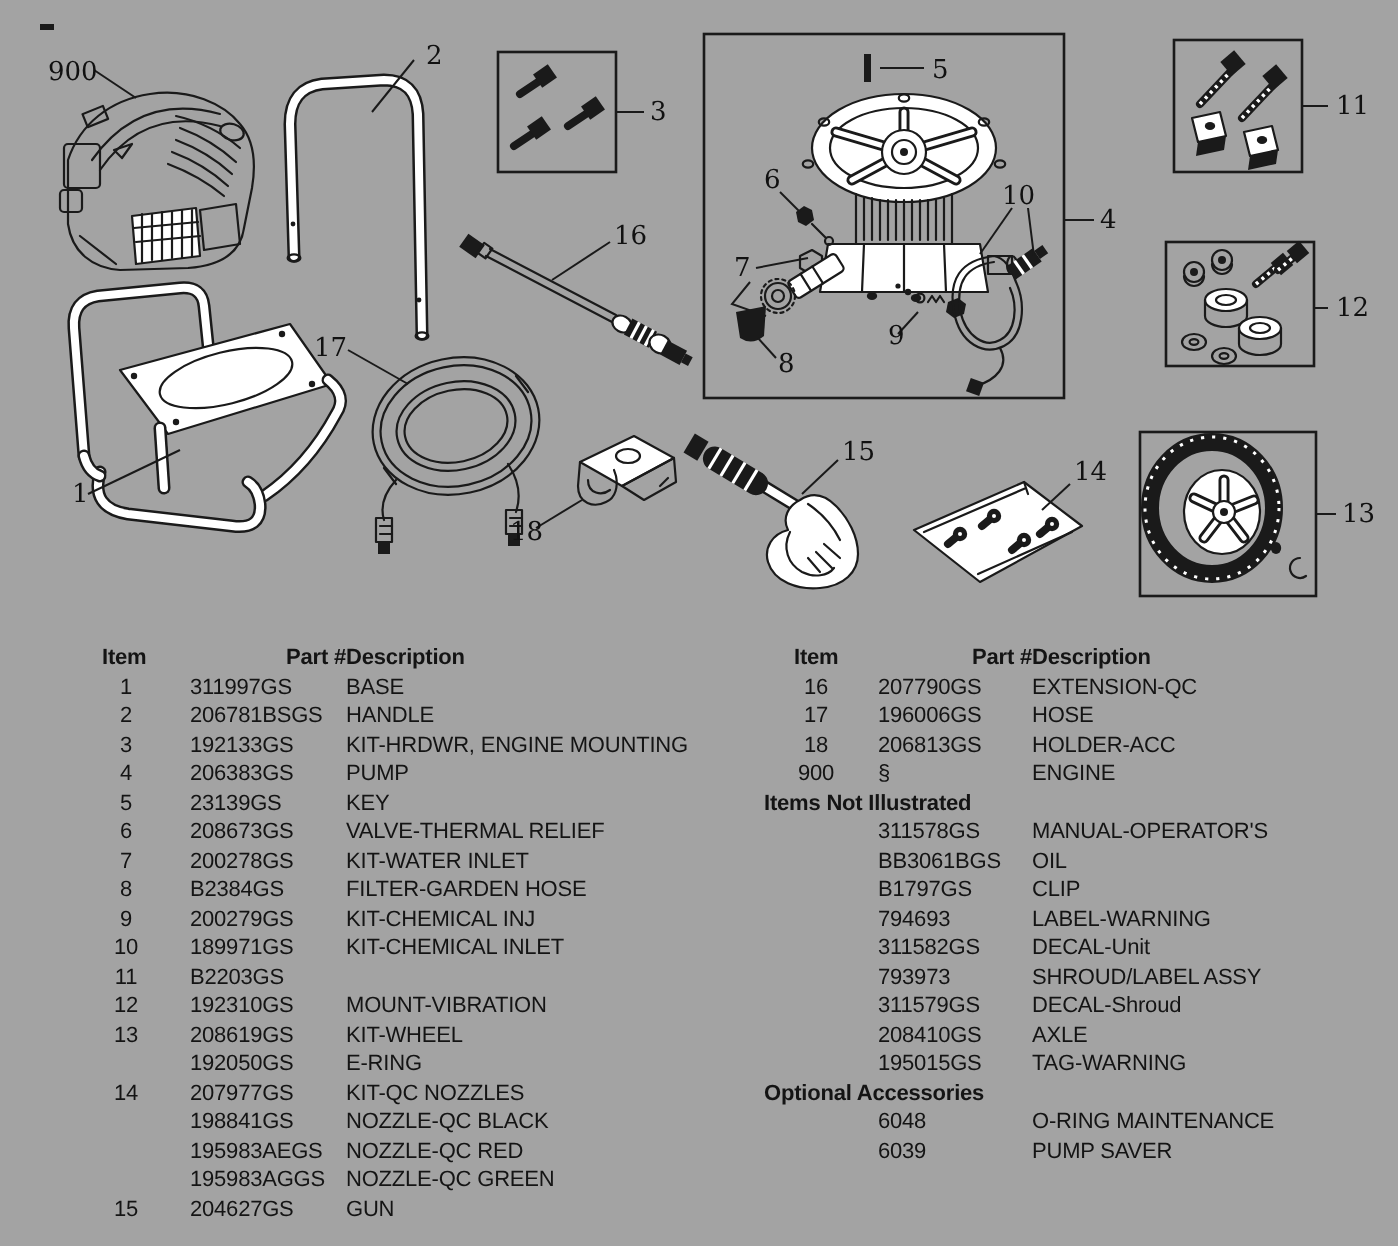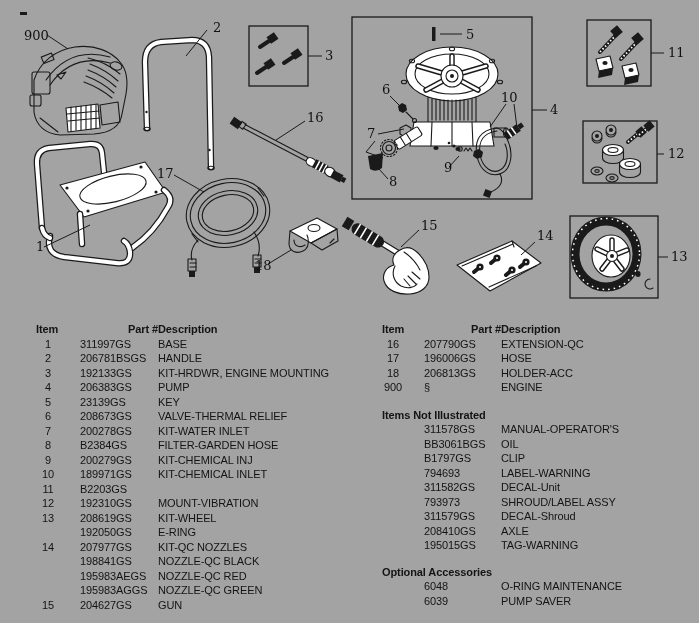--- a/index.html
+++ b/index.html
@@ -17,24 +17,24 @@
   .thr-o{stroke:#1a1a1a;stroke-width:4;fill:none;stroke-linecap:round;}
   .thr-i{stroke:#fff;stroke-width:1.8;fill:none;stroke-dasharray:1.5 2.2;}
   .spoke-o{stroke:#1a1a1a;stroke-width:5.5;fill:none;stroke-linecap:round;}
   .spoke-i{stroke:#fff;stroke-width:2.6;fill:none;stroke-linecap:round;}
   .tire{fill:none;stroke:#1a1a1a;stroke-width:9;}
   .tread{fill:none;stroke:#fff;stroke-width:1.5;stroke-dasharray:1.6 4;}
   .stripe{stroke:#fff;stroke-width:1.6;fill:none;}
   .callout{font-family:"DejaVu Serif",serif;font-size:13px;fill:#111;}
   
   .ptable{position:absolute;font-size:11px;color:#141414;letter-spacing:-0.1px;}
-  .trow{display:flex;height:14.5px;line-height:14.5px;white-space:nowrap;}
+  .trow{display:flex;height:14.5px;line-height:14.5px;white-space:nowrap;margin-left:15px;}
   .hd{font-weight:700;text-align:right;}
-  .sect{font-weight:700;height:14.5px;line-height:14.5px;margin-top:13px;white-space:nowrap;}
-  .sect.opt{margin-top:12px;}
+  .sect{font-weight:700;height:14.5px;line-height:14.5px;white-space:nowrap;}
+  .sect.opt{}
   .lt{left:36px;top:322px;}
   .rt{left:382px;top:322px;}
   .lt .c-item{width:24px;margin-right:20px;text-align:center;}
   .lt .thead .c-item{width:44px;margin-right:0;text-align:left;}
   .lt .c-part{width:78px;}
   .rt .c-item{width:22px;margin-right:20px;text-align:center;}
   .rt .thead .c-item{width:42px;margin-right:0;text-align:left;}
   .rt .c-part{width:77px;}
 </style>
 </head>

